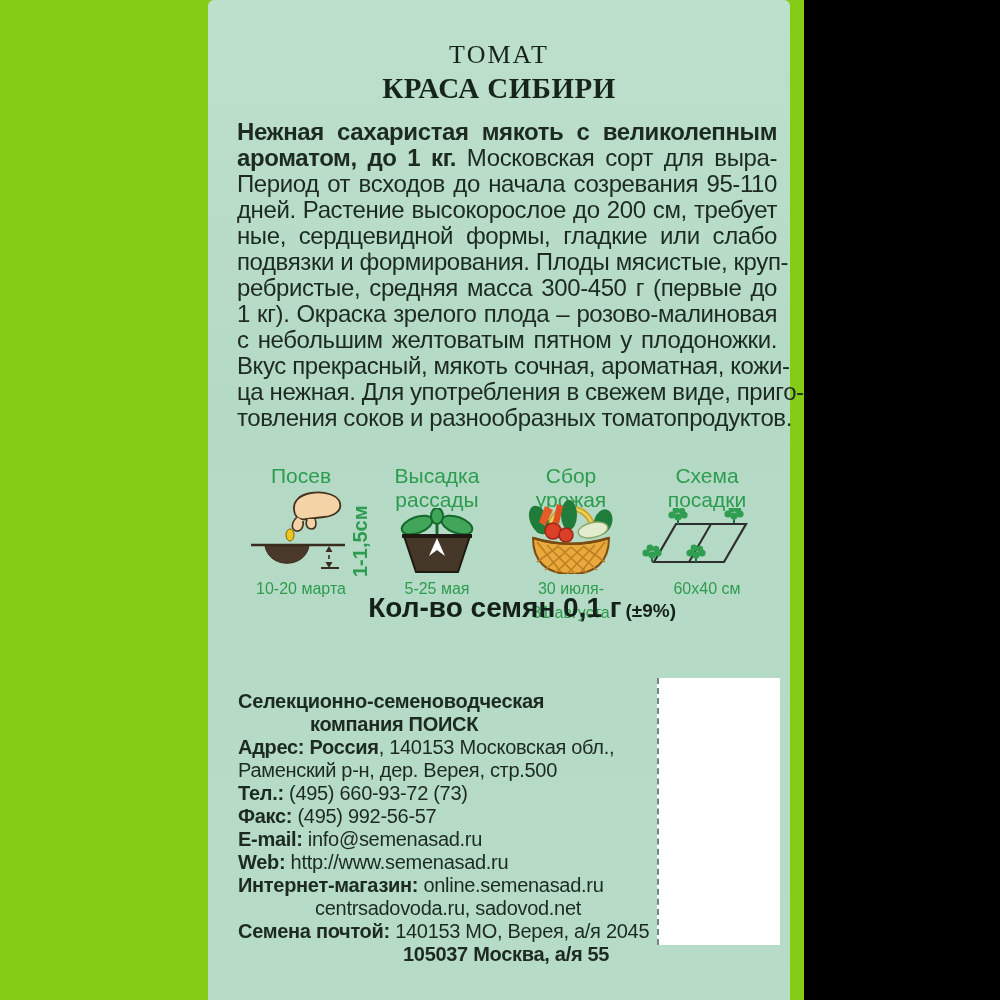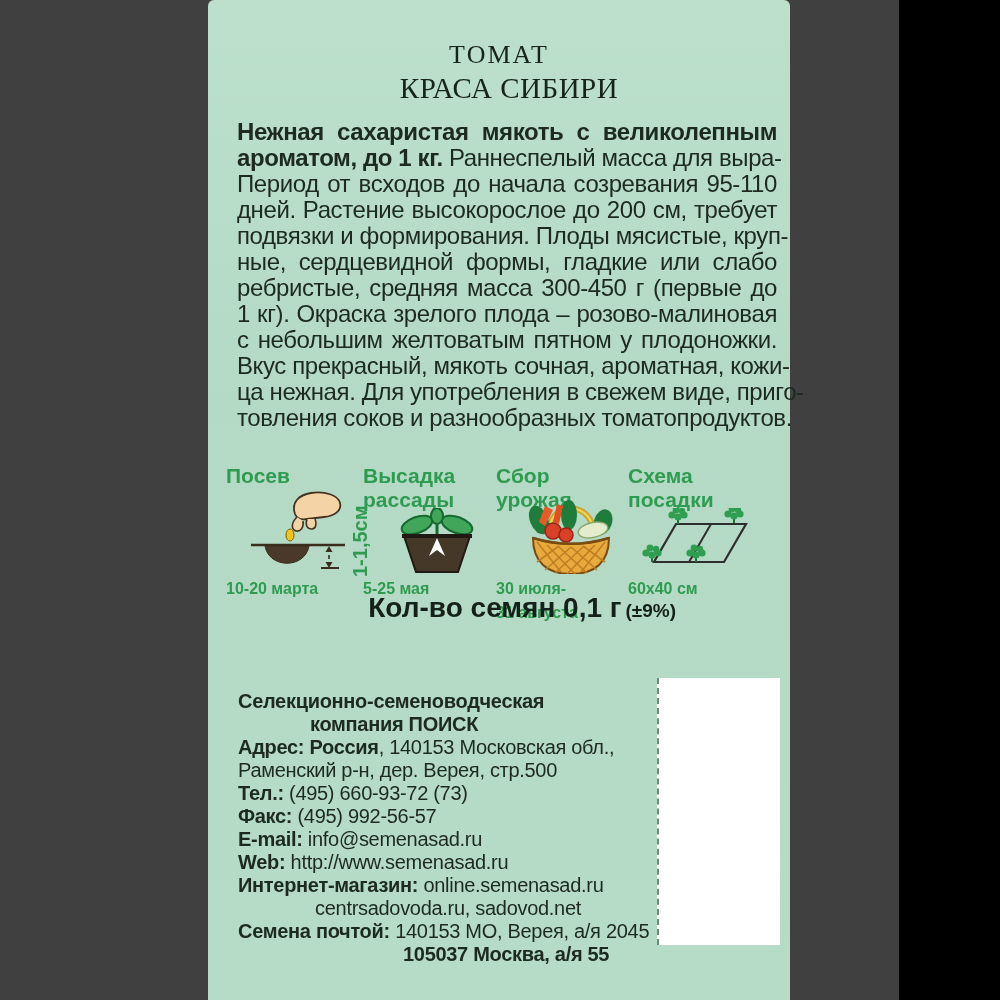--- a/index.html
+++ b/index.html
@@ -1,31 +1,31 @@
 <!DOCTYPE html>
 <html><head>
 <meta charset="utf-8">
 <style>
   html,body{margin:0;padding:0;background:#000;}
-  .stage{position:relative;width:899px;height:1000px;background:#404040;overflow:hidden;
+  .stage{position:relative;width:804px;height:1000px;background:#84cc16;overflow:hidden;
          font-family:"Liberation Sans","DejaVu Sans",sans-serif;}
   .packet{position:absolute;left:208px;top:0;width:582px;height:1000px;
           background:linear-gradient(#bce0cc,#b4d9c4 40%,#b6dbc6);
           border-radius:6px 6px 0 0;}
   .title1{position:absolute;top:40px;left:0;width:100%;text-align:center;
           font-family:"Liberation Serif","DejaVu Serif",serif;
           font-size:26px;letter-spacing:2px;color:#17241b;}
   .title2{position:absolute;top:72px;left:0;width:100%;text-align:center;
           font-family:"Liberation Serif","DejaVu Serif",serif;
-          font-size:29px;font-weight:normal;letter-spacing:.5px;color:#17241b;padding-left:10px;}
+          font-size:29px;font-weight:bold;letter-spacing:.5px;color:#17241b;}
   .desc{position:absolute;top:118px;left:29px;width:540px;color:#1c2a20;}
   .dline{height:26px;font-size:24px;letter-spacing:-0.4px;
          text-align:justify;text-align-last:justify;white-space:nowrap;}
   .dline .b{font-weight:bold;}
-  .col{position:absolute;text-align:left;color:#2e9c50;font-weight:bold;}
+  .col{position:absolute;text-align:center;color:#2e9c50;font-weight:normal;}
   .cap{height:48px;font-size:21px;line-height:24px;}
   .iconbox{height:62px;display:flex;align-items:flex-end;justify-content:center;overflow:visible;}
   .val{margin-top:3px;font-size:16px;line-height:24px;}
   .depth{position:absolute;left:141px;top:489px;height:88px;
          writing-mode:vertical-rl;transform:rotate(180deg);
          color:#2e9c50;font-weight:bold;font-size:20px;}
   .seeds{position:absolute;top:592px;left:0;width:468px;text-align:right;
          color:#14201a;font-weight:bold;font-size:28px;}
   .seeds .tol{font-size:19px;margin-left:4px;}
   .company{position:absolute;top:690px;left:30px;width:420px;
@@ -43,25 +43,25 @@
 <body>
 
 <div class="stage">
   <div class="packet">
 
     <div class="title1">ТОМАТ</div>
     <div class="title2">КРАСА СИБИРИ</div>
 
     <div class="desc">
       <div class="dline"><span class="b">Нежная сахаристая мякоть с великолепным</span><span></span></div>
-      <div class="dline"><span class="b">ароматом, до 1 кг.</span><span> Раннеспелый масса для выра-</span></div>
+      <div class="dline"><span class="b">ароматом, до 1 кг.</span><span> Московская сорт для выра-</span></div>
       <div class="dline"><span class="b"></span><span>Период от всходов до начала созревания 95-110</span></div>
       <div class="dline"><span class="b"></span><span>дней. Растение высокорослое до 200 см, требует</span></div>
+      <div class="dline"><span class="b"></span><span>ные, сердцевидной формы, гладкие или слабо</span></div>
       <div class="dline"><span class="b"></span><span>подвязки и формирования. Плоды мясистые, круп-</span></div>
-      <div class="dline"><span class="b"></span><span>ные, сердцевидной формы, гладкие или слабо</span></div>
       <div class="dline"><span class="b"></span><span>ребристые, средняя масса 300-450 г (первые до</span></div>
       <div class="dline"><span class="b"></span><span>1 кг). Окраска зрелого плода – розово-малиновая</span></div>
       <div class="dline"><span class="b"></span><span>с небольшим желтоватым пятном у плодоножки.</span></div>
       <div class="dline"><span class="b"></span><span>Вкус прекрасный, мякоть сочная, ароматная, кожи-</span></div>
       <div class="dline"><span class="b"></span><span>ца нежная. Для употребления в свежем виде, приго-</span></div>
       <div class="dline"><span class="b"></span><span>товления соков и разнообразных томатопродуктов.</span></div>
     </div>
 
     <div class="col" style="left:18px;top:464px;width:150px;">
       <div class="cap">

